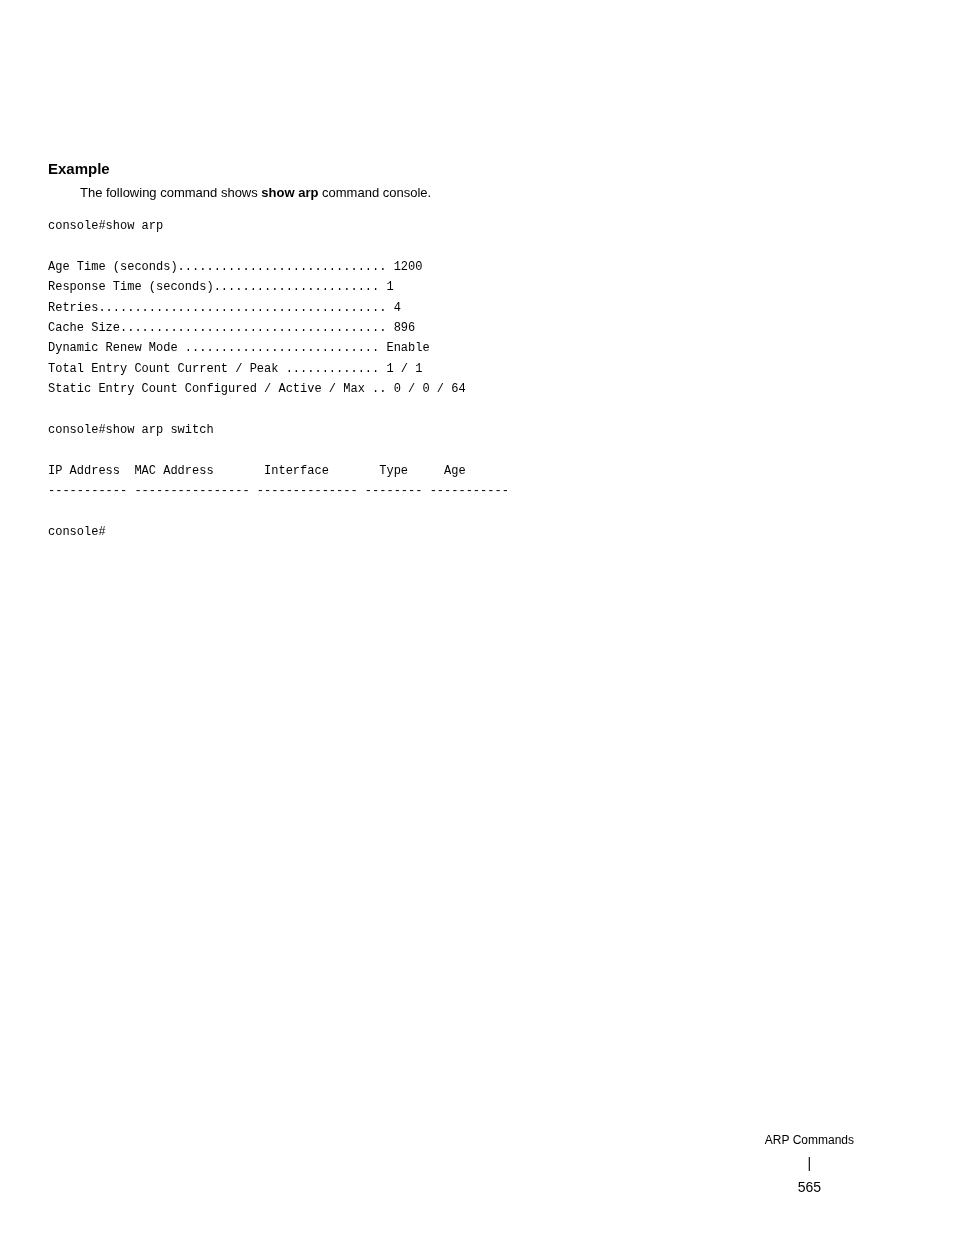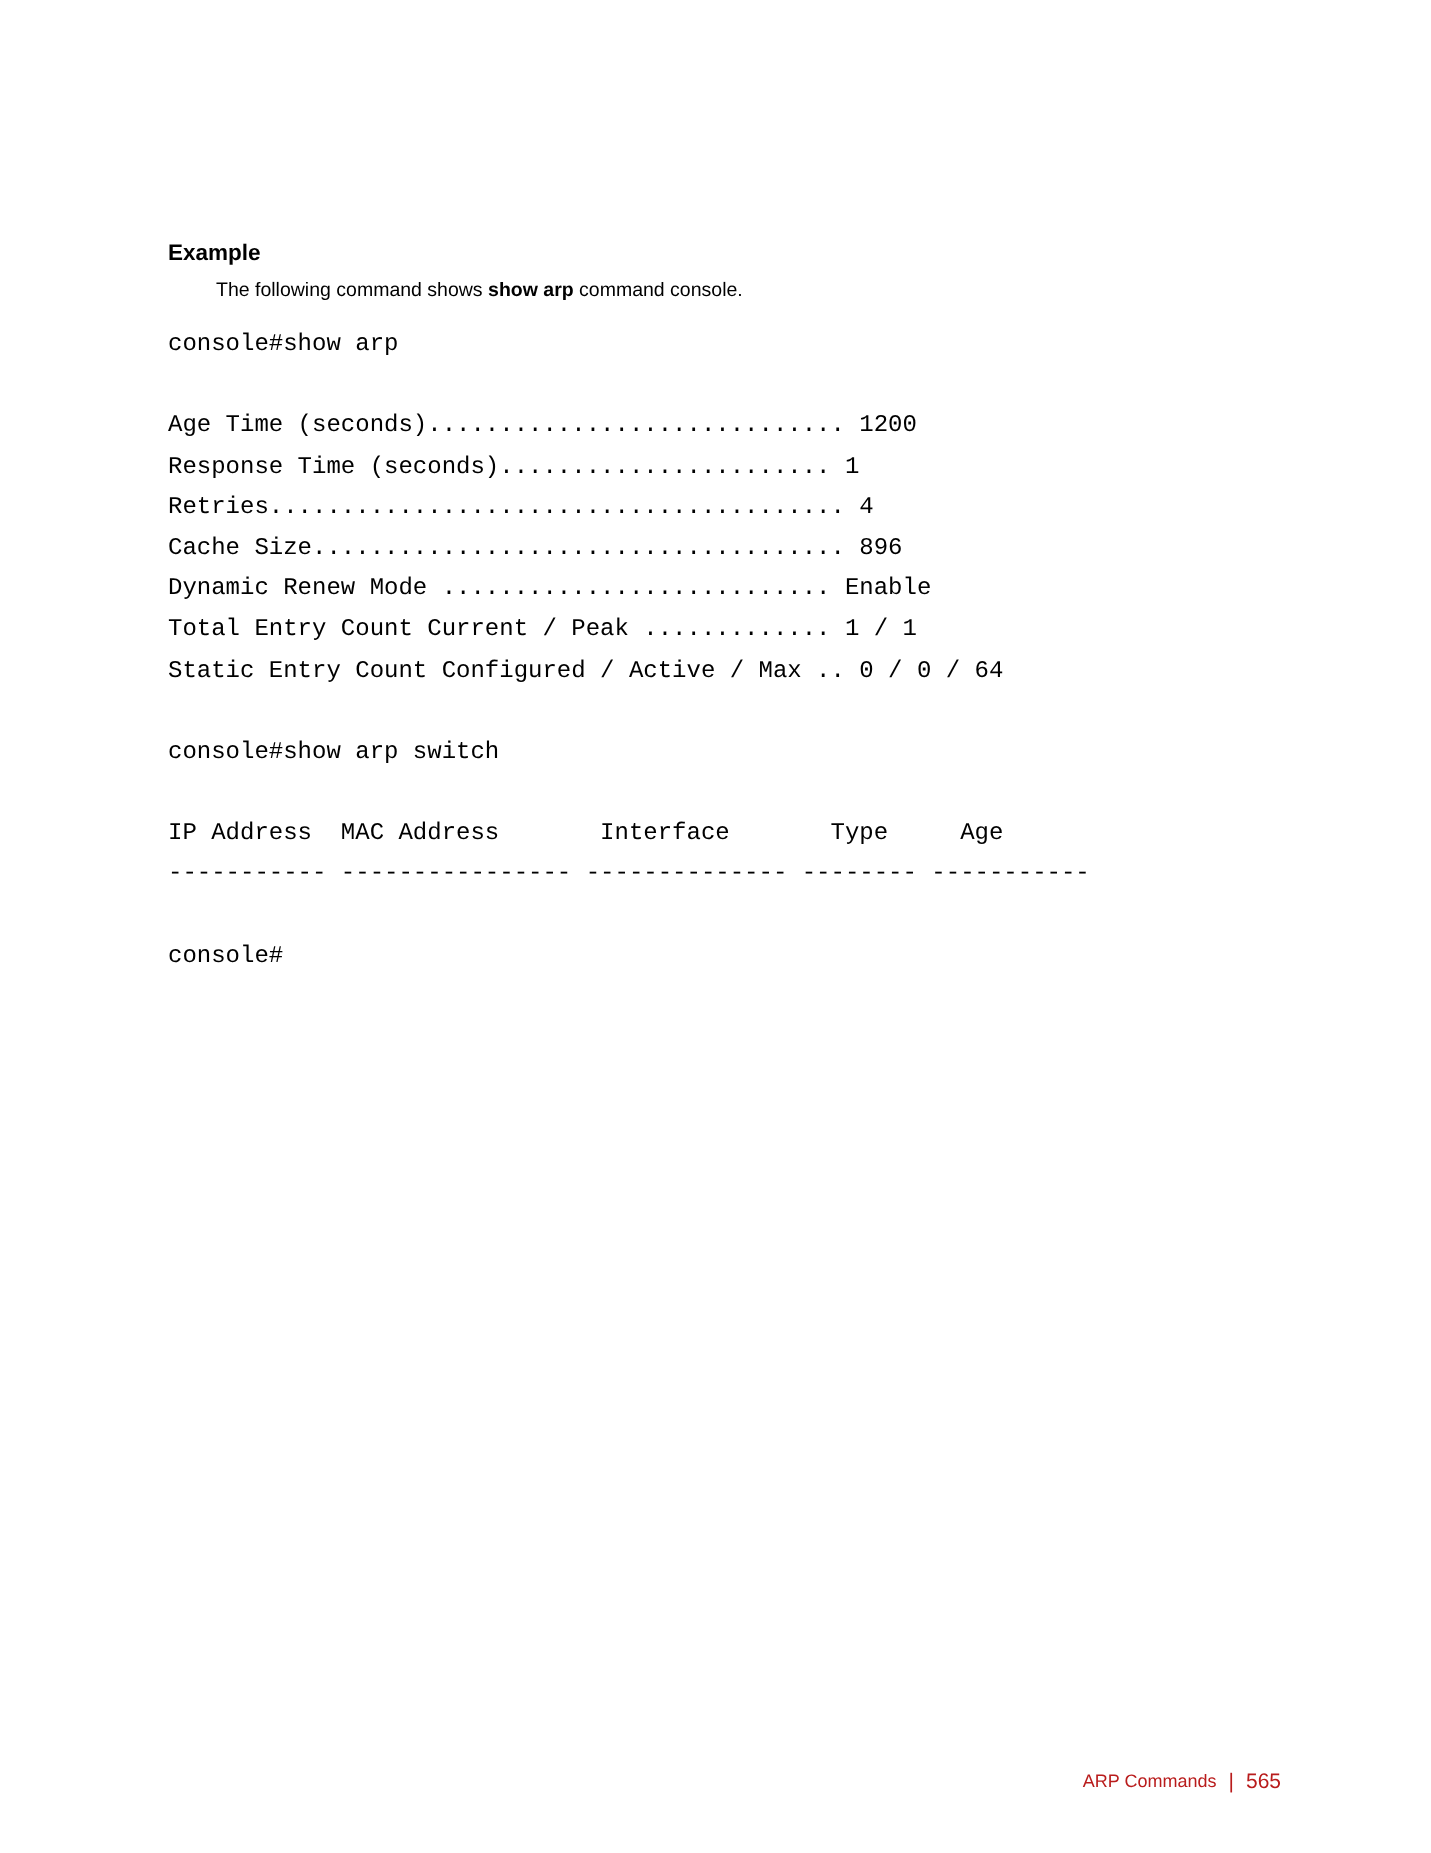--- a/index.html
+++ b/index.html
@@ -12,21 +12,21 @@
       background: #ffffff;
       font-family: "Times New Roman", Times, serif;
       font-size: 14px;
       color: #000000;
       width: 954px;
       min-height: 1235px;
       position: relative;
     }
 
     .page-content {
-      padding: 160px 100px 80px 112px;
+      padding: 160px 100px 80px 48px;
       max-width: 954px;
     }
 
     .example-heading {
       font-family: Arial, Helvetica, sans-serif;
       font-size: 15px;
       font-weight: bold;
       margin-bottom: 8px;
     }
 
@@ -36,36 +36,37 @@
       margin-bottom: 16px;
       margin-left: 32px;
     }
 
     .example-description strong {
       font-weight: bold;
     }
 
     .code-block {
       font-family: "Courier New", Courier, monospace;
-      font-size: 16px;
+      font-size: 12px;
       line-height: 1.7;
       white-space: pre;
       color: #000000;
     }
 
     .footer {
       position: absolute;
       bottom: 40px;
       right: 100px;
       font-family: Arial, Helvetica, sans-serif;
       font-size: 12px;
-      color: #b91c1c;
+      color: #000000;
       display: flex;
       align-items: center;
       gap: 8px;
+      flex-direction: column;
     }
 
     .footer-separator {
       font-size: 14px;
     }
 
     .footer-page-number {
       font-weight: normal;
       font-size: 14px;
     }

